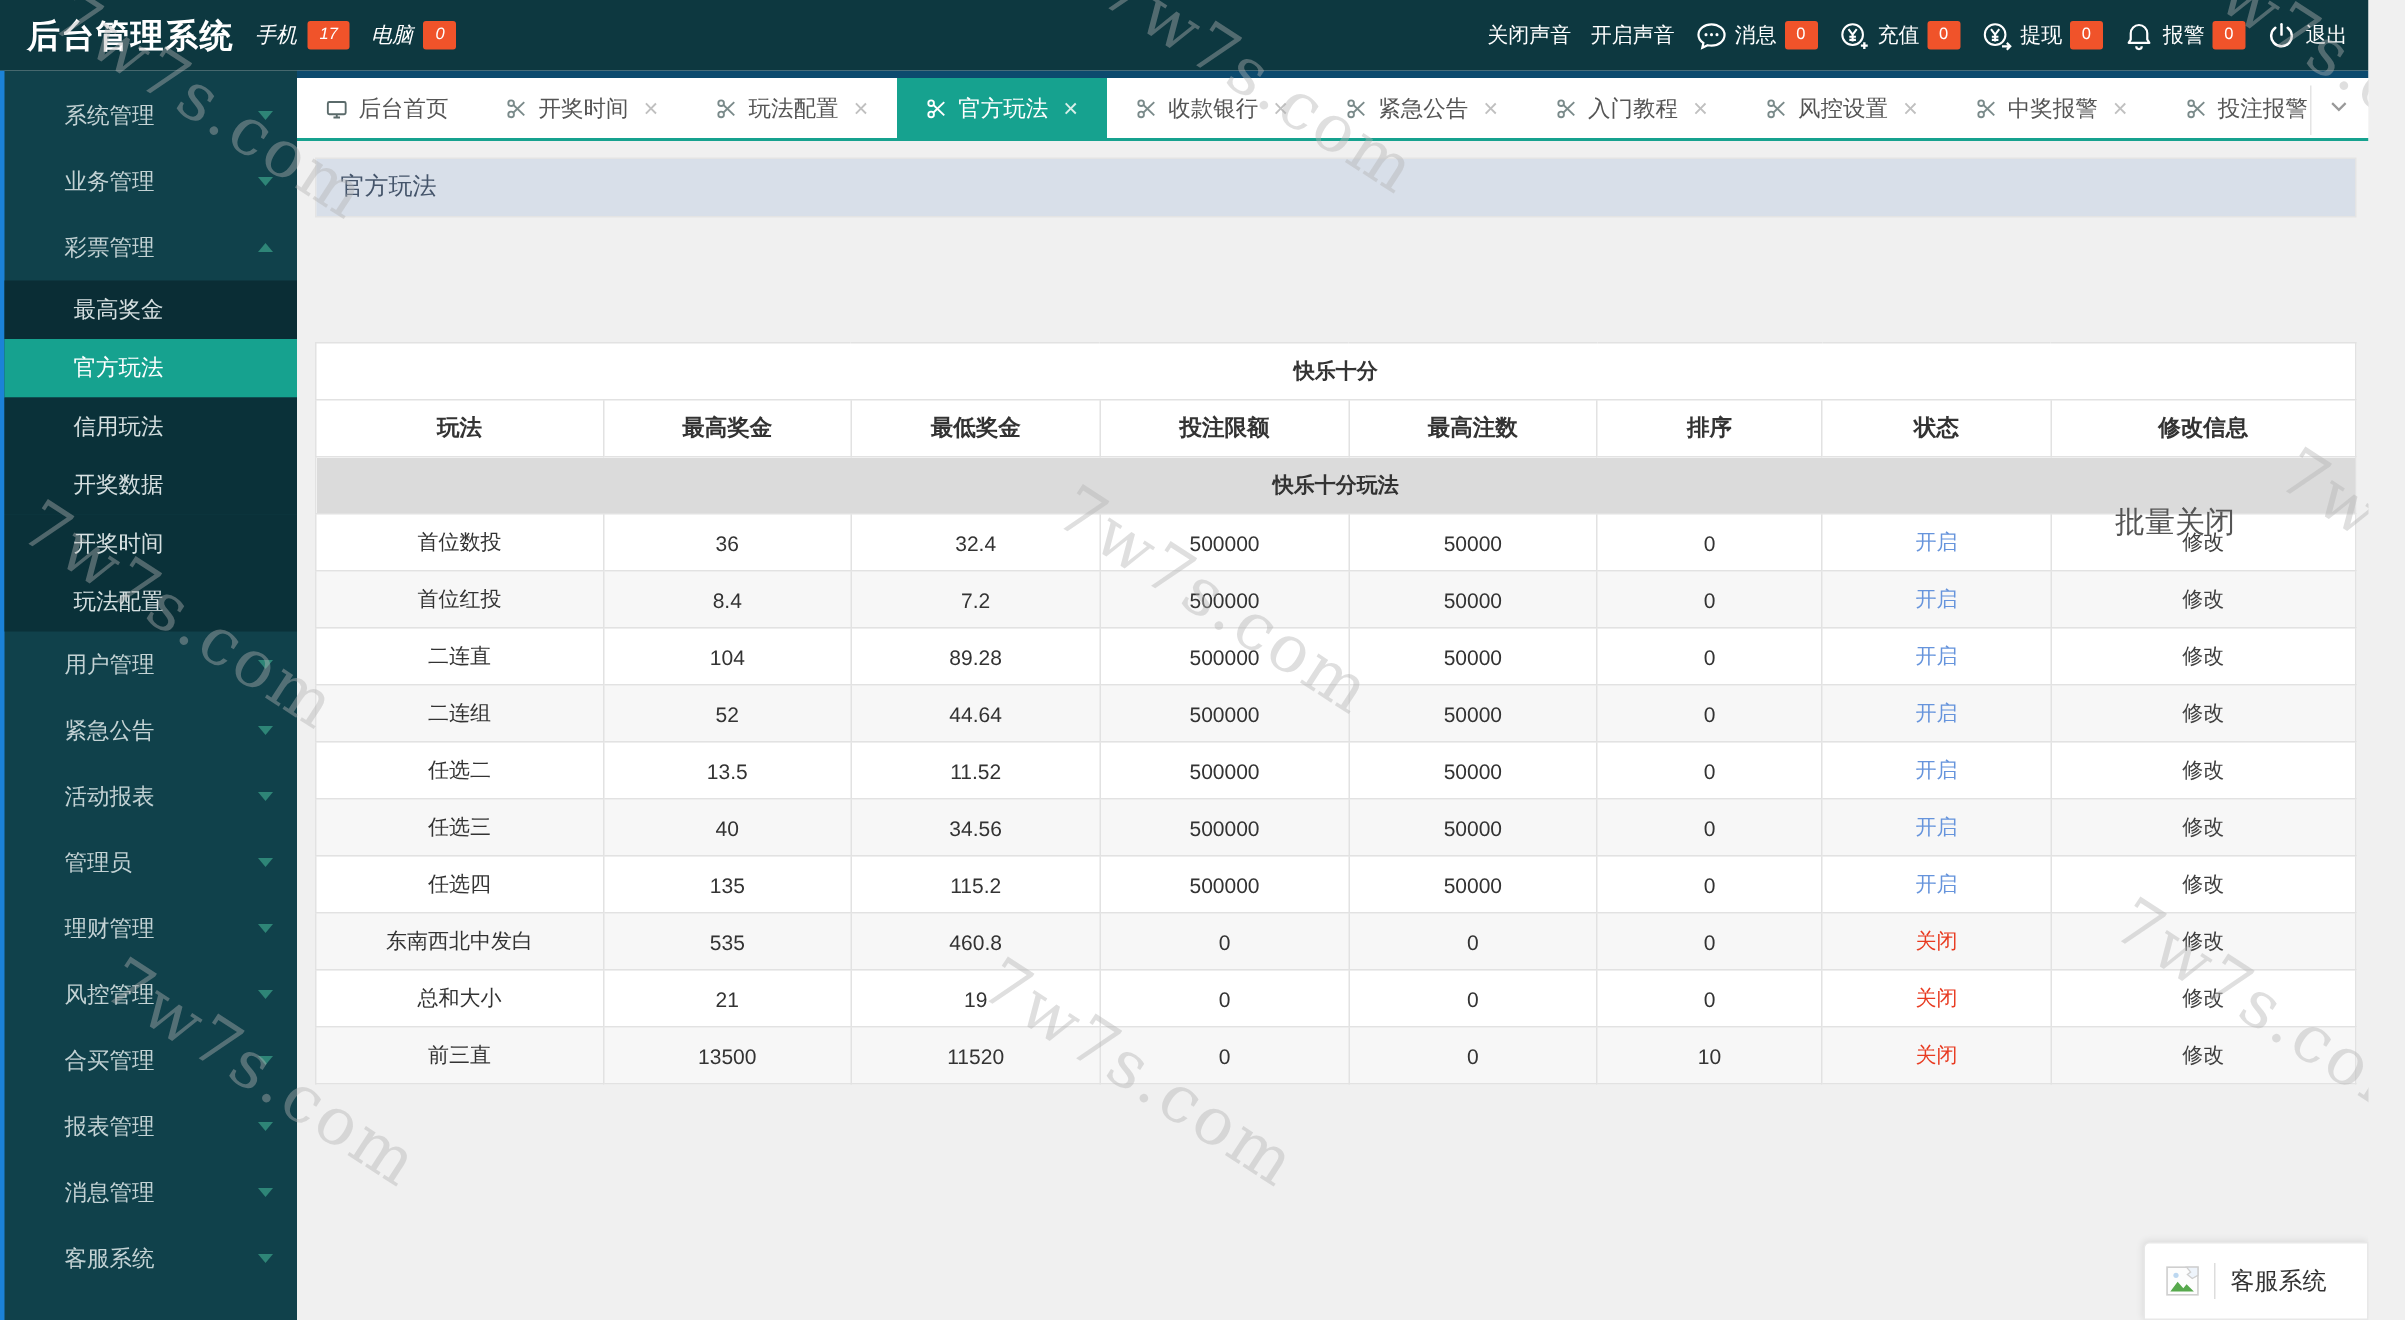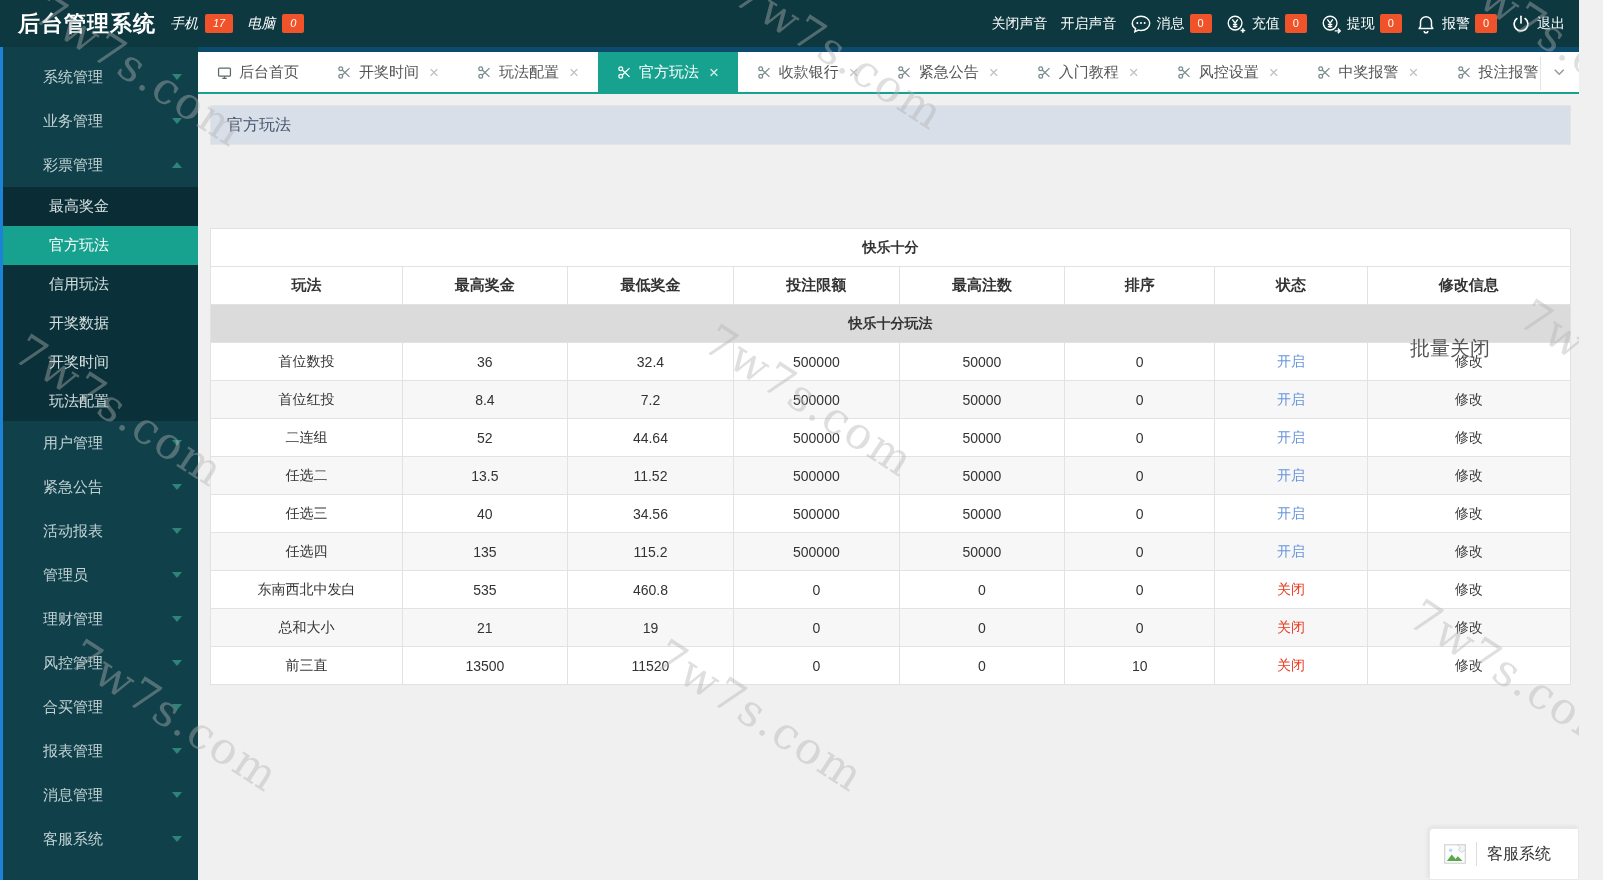--- a/index.html
+++ b/index.html
@@ -417,20 +417,30 @@
               <td>首位红投</td>
               <td>8.4</td>
               <td>7.2</td>
               <td>500000</td>
               <td>50000</td>
               <td>0</td>
               <td><span class="status-open">开启</span></td>
               <td><span class="modify-link">修改</span></td>
             </tr>
             <tr>
+              <td>二连直</td>
+              <td>104</td>
+              <td>89.28</td>
+              <td>500000</td>
+              <td>50000</td>
+              <td>0</td>
+              <td><span class="status-open">开启</span></td>
+              <td><span class="modify-link">修改</span></td>
+            </tr>
+            <tr>
               <td>二连组</td>
               <td>52</td>
               <td>44.64</td>
               <td>500000</td>
               <td>50000</td>
               <td>0</td>
               <td><span class="status-open">开启</span></td>
               <td><span class="modify-link">修改</span></td>
             </tr>
             <tr>

